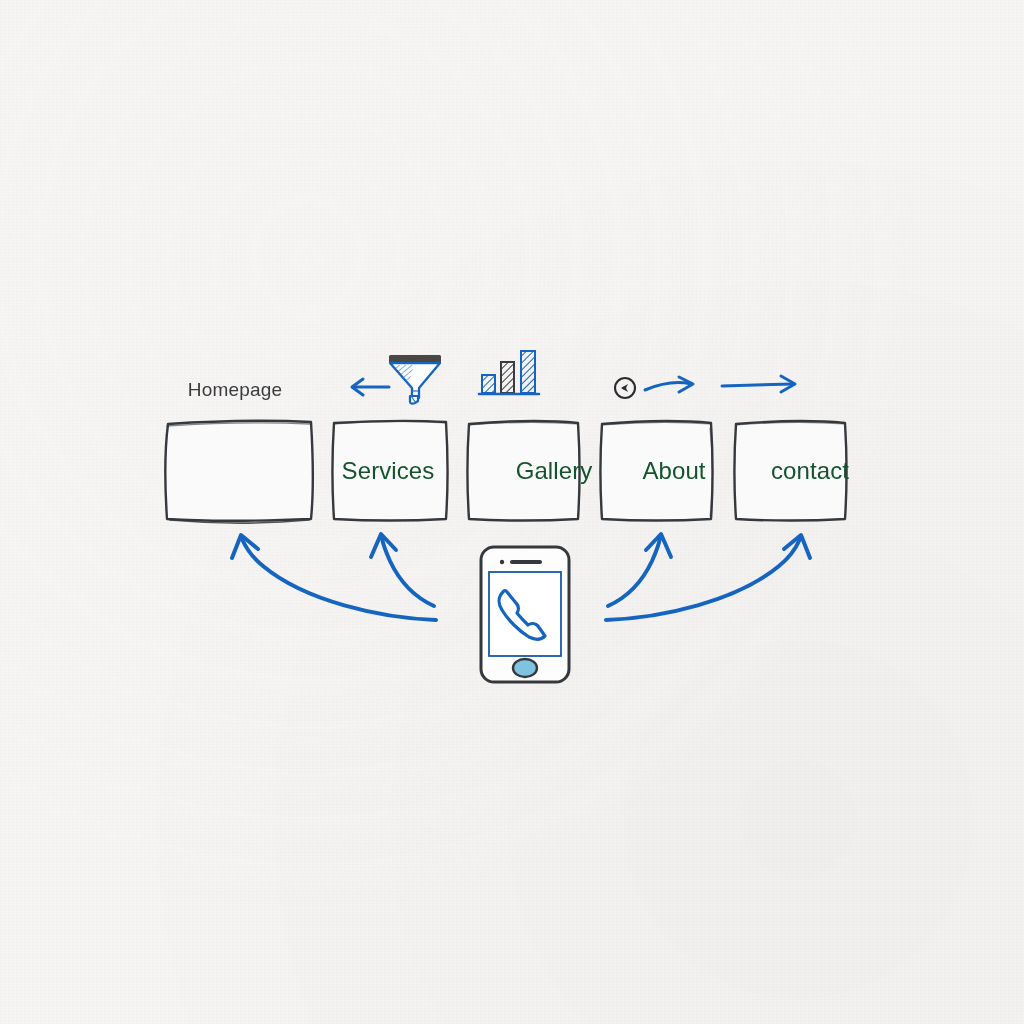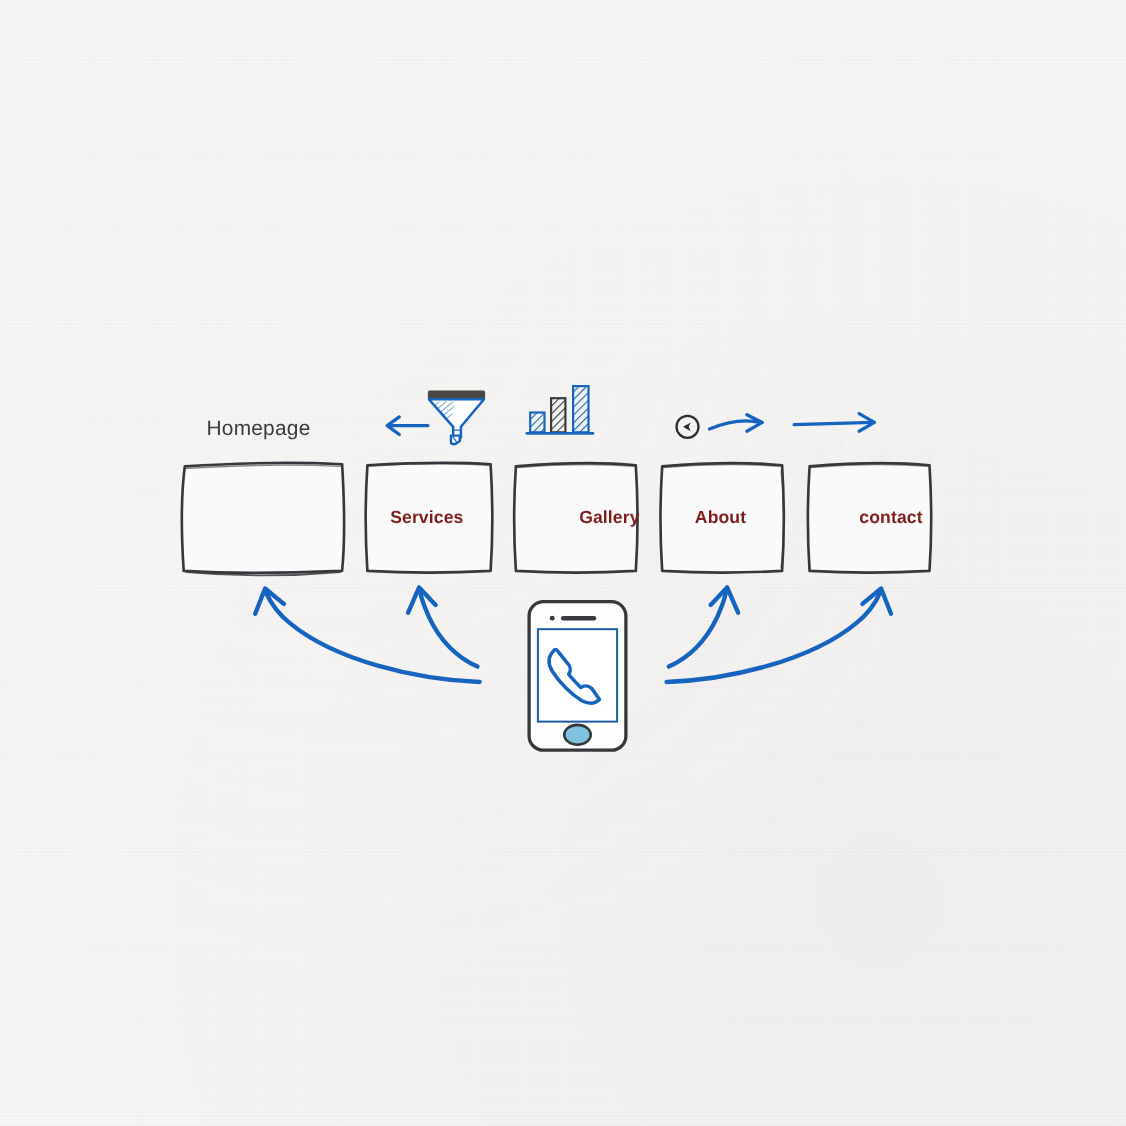--- a/index.html
+++ b/index.html
@@ -28,27 +28,26 @@
     opacity: .9;
   }
   #canvas {
     position: absolute;
     inset: 0;
     width: 1024px;
     height: 1024px;
   }
   .node-label {
     position: absolute;
-    font-size: 16px;
-    color: #7f1d1d;
+    font-size: 24px;
+    color: #14532d;
     letter-spacing: .1px;
     white-space: nowrap;
     transform: translate(-50%, -50%);
     font-family: "Liberation Sans", sans-serif;
-    font-weight: bold;
   }
   .caption-label {
     position: absolute;
     font-size: 19px;
     color: #3a3c3f;
     white-space: nowrap;
     transform: translate(-50%, -50%);
     letter-spacing: .2px;
   }
 </style>
@@ -197,16 +196,16 @@
   </g>
 </svg>
 
 <div>
   <div class="caption-label" style="left:235px; top:390px;">Homepage</div>
 
   <div class="node-label" style="left:388px; top:471px;">Services</div>
 
   <div class="node-label" style="left:522px; top:471px;margin-left:32px;">Gallery</div>
 
-  <div class="node-label" style="left:655px; top:471px;">About</div>
+  <div class="node-label" style="left:674px; top:471px;">About</div>
 
   <div class="node-label" style="left:810px; top:471px;">contact</div>
 </div>
 
 </body></html>

